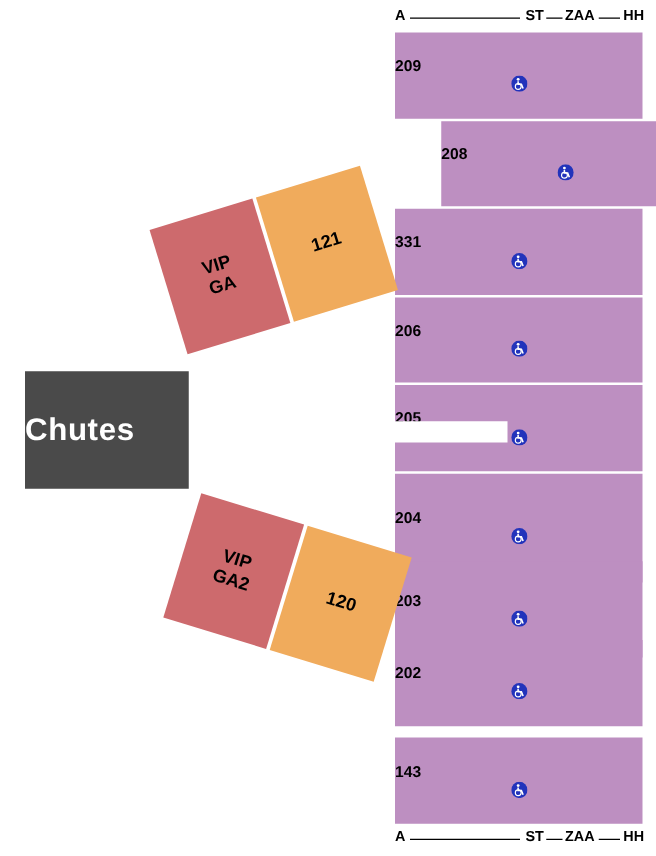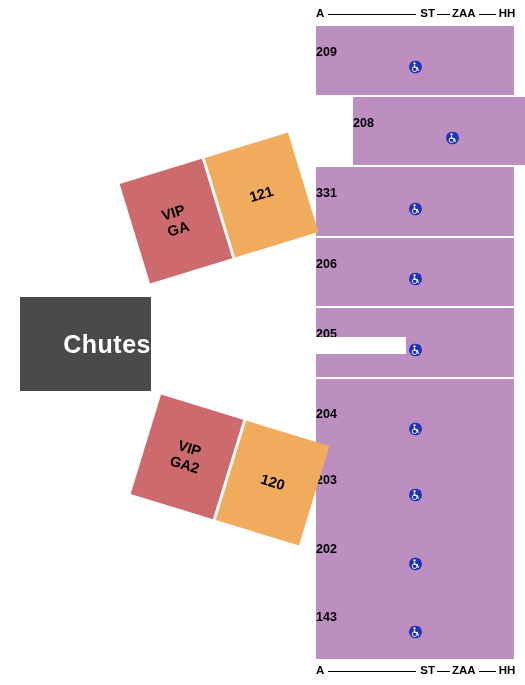--- a/index.html
+++ b/index.html
@@ -94,21 +94,21 @@
   
   #chutes {
     position: absolute;
     left: 20px;
     top: 297px;
     width: 131px;
     height: 94px;
     background: #4a4a4a;
     display: flex;
     align-items: center;
-    justify-content: flex-end;
+    justify-content: flex-start;
   }
   #chutes .chutes-label {
     color: #ffffff;
     font-size: 25px;
     font-weight: bold;
     letter-spacing: 0.5px;
   }
 
   
   .tilt-group {
@@ -234,21 +234,21 @@
         <div class="section-inner">
           <div class="section-num">203</div>
           <svg class="wheelchair" viewBox="0 0 24 24">
             <circle cx="12" cy="12" r="12" fill="#2233bb"></circle>
             <circle cx="10.2" cy="5.6" r="2.1" fill="#ffffff"></circle>
             <path d="M9.0 8.6 L9.0 14.0 L14.2 14.0 L16.4 19.6 L18.6 18.8 L15.8 11.9 L11.3 11.9 L11.3 8.6 Z" fill="#ffffff"></path>
             <circle cx="10.3" cy="16.2" r="4.3" fill="none" stroke="#ffffff" stroke-width="1.7"></circle>
           </svg>
         </div>
       </div>
-      <div class="section-row" style="top: 497px; height: 68.5556px; background: rgb(189, 143, 193);">
+      <div class="section-row" style="top: 486px; height: 68.5556px; background: rgb(189, 143, 193);">
         <div class="section-inner">
           <div class="section-num">202</div>
           <svg class="wheelchair" viewBox="0 0 24 24">
             <circle cx="12" cy="12" r="12" fill="#2233bb"></circle>
             <circle cx="10.2" cy="5.6" r="2.1" fill="#ffffff"></circle>
             <path d="M9.0 8.6 L9.0 14.0 L14.2 14.0 L16.4 19.6 L18.6 18.8 L15.8 11.9 L11.3 11.9 L11.3 8.6 Z" fill="#ffffff"></path>
             <circle cx="10.3" cy="16.2" r="4.3" fill="none" stroke="#ffffff" stroke-width="1.7"></circle>
           </svg>
         </div>
       </div>

